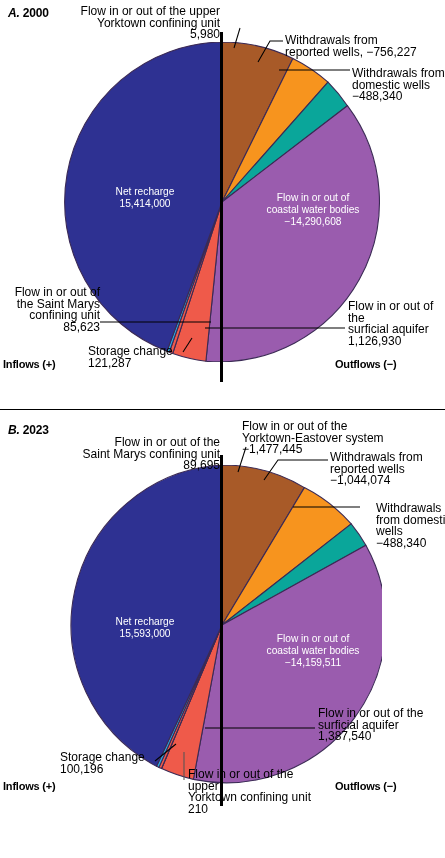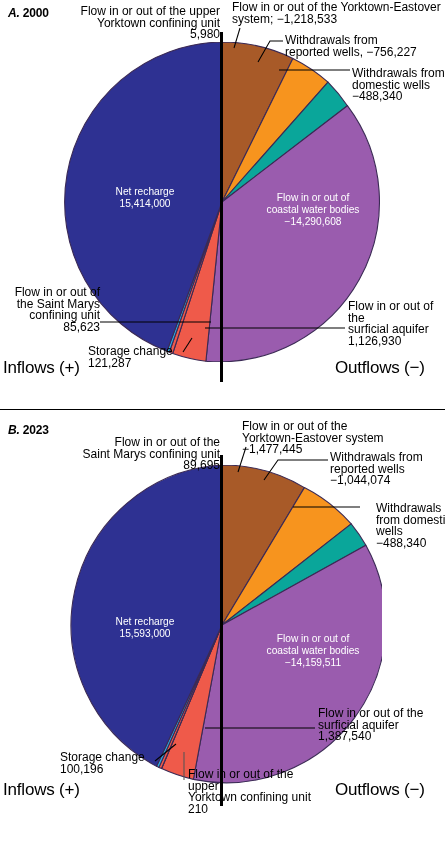--- a/index.html
+++ b/index.html
@@ -15,21 +15,21 @@
   .panel-label .ital{font-style:italic;}
   .pie-wrap{position:absolute;}
   .pie-svg{display:block;}
   .lbl{position:absolute;font-size:12px;line-height:11.6px;
        white-space:pre-line;color:#000;}
   .lbl.r{text-align:right;}
   .lbl.c{text-align:left;}
   .lbl.l{text-align:left;}
   .inpie{position:absolute;font-size:10.2px;line-height:11.8px;
        color:#ffffff;text-align:center;white-space:pre-line;}
-  .flowlbl{position:absolute;font-size:17px;font-weight:normal;
+  .flowlbl{position:absolute;font-size:11px;font-weight:bold;
        white-space:nowrap;letter-spacing:-0.2px;}
   .divider{position:absolute;background:#000;width:3.4px;}
   svg.leader-svg{position:absolute;overflow:visible;}
 </style>
 </head>
 <body>
 
 <div class="panel" id="panel-a">
 
   <div class="panel-label" style="left:8px;top:6px;">
@@ -66,22 +66,20 @@
   <div class="inpie" style="left:80px;top:186px;width:130px;">Net recharge
 15,414,000</div>
   <div class="inpie" style="left:238px;top:192px;width:150px;">Flow in or out of
 coastal water bodies
 −14,290,608</div>
 
   <div class="lbl r" style="left:60px;top:6px;width:160px;">Flow in or out of the upper
 Yorktown confining unit
 5,980</div>
 
-  <div class="lbl l" style="left:232px;top:2px;width:212px;">Flow in or out of the Yorktown-Eastover
-system; −1,218,533</div>
 
   <div class="lbl l" style="left:285px;top:35px;width:160px;">Withdrawals from
 reported wells, −756,227</div>
 
   <div class="lbl l" style="left:352px;top:68px;width:95px;">Withdrawals from
 domestic wells
 −488,340</div>
 
   <div class="lbl r" style="left:2px;top:287px;width:98px;">Flow in or out of
 the Saint Marys

